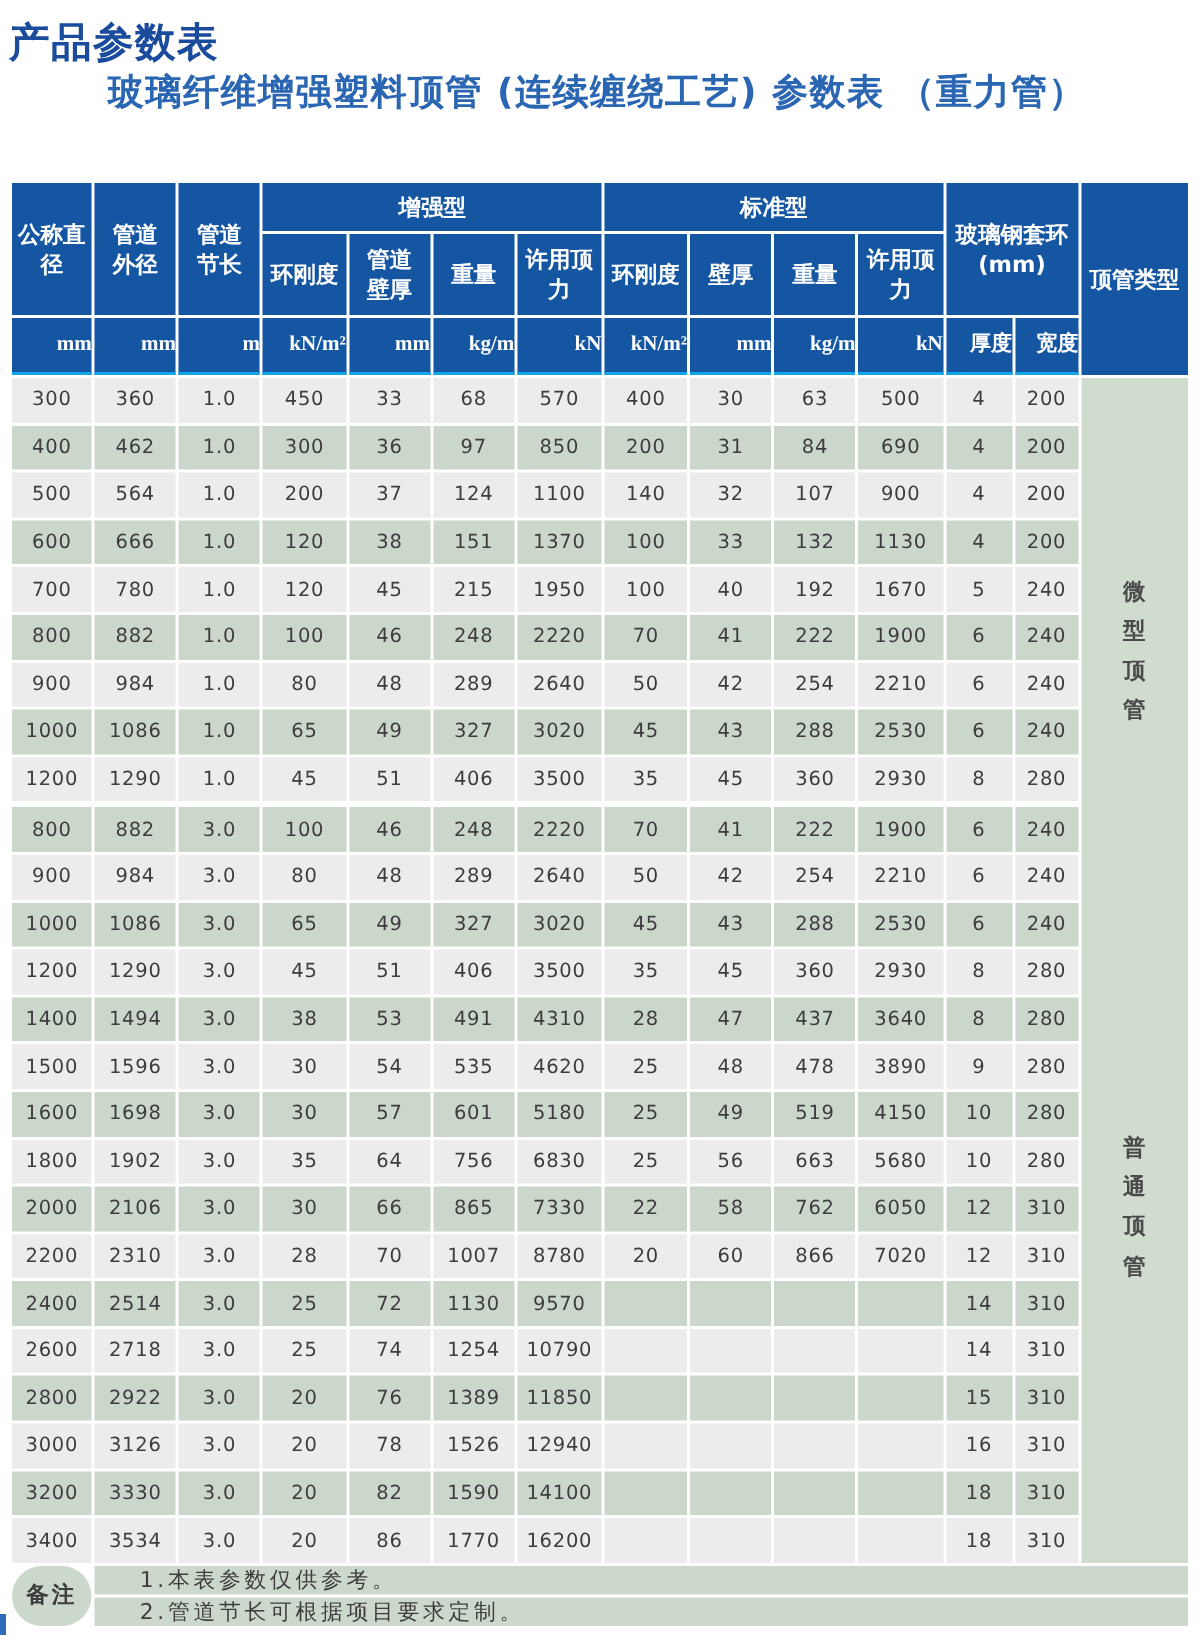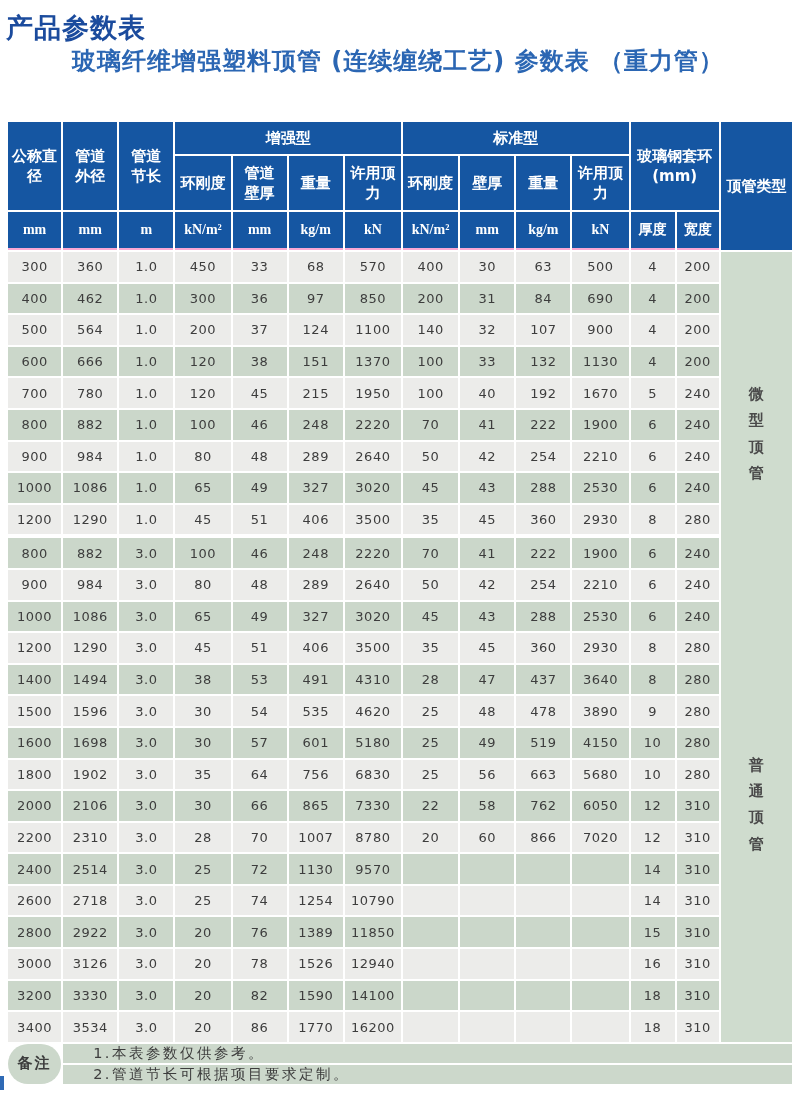--- a/index.html
+++ b/index.html
@@ -23,21 +23,22 @@
   th{
     background:#1556a2;color:#ffffff;font-weight:bold;
     text-align:center;vertical-align:middle;padding:0;
     white-space:pre-line;line-height:1.35;
   }
   th.grp{height:32px;font-size:15px;margin-top:13px;}
   th.lbl{font-size:15px;}
   th.sub{height:54px;font-size:15px;}
   th.u{
     height:36px;font-size:14px;font-family:"Liberation Serif",serif;
-    border-bottom:2px solid #f9a8d4;
+    border-bottom:2px solid #0ea5e9;
+    text-align:right;
   }
   th.u.cjk{font-family:Liberation Mono, monospace;font-size:14px;}
   th.ptype-h{font-size:15px;}
   td{
     height:29.6px;text-align:center;vertical-align:middle;padding:0;
     font-size:13px;color:#3d3d3d;letter-spacing:0.5px;
   }
   td.light{background:#ececea;}
   td.green{background:#cbd7ca;}
   td.bstart{border-top:2px solid #ffffff;}

